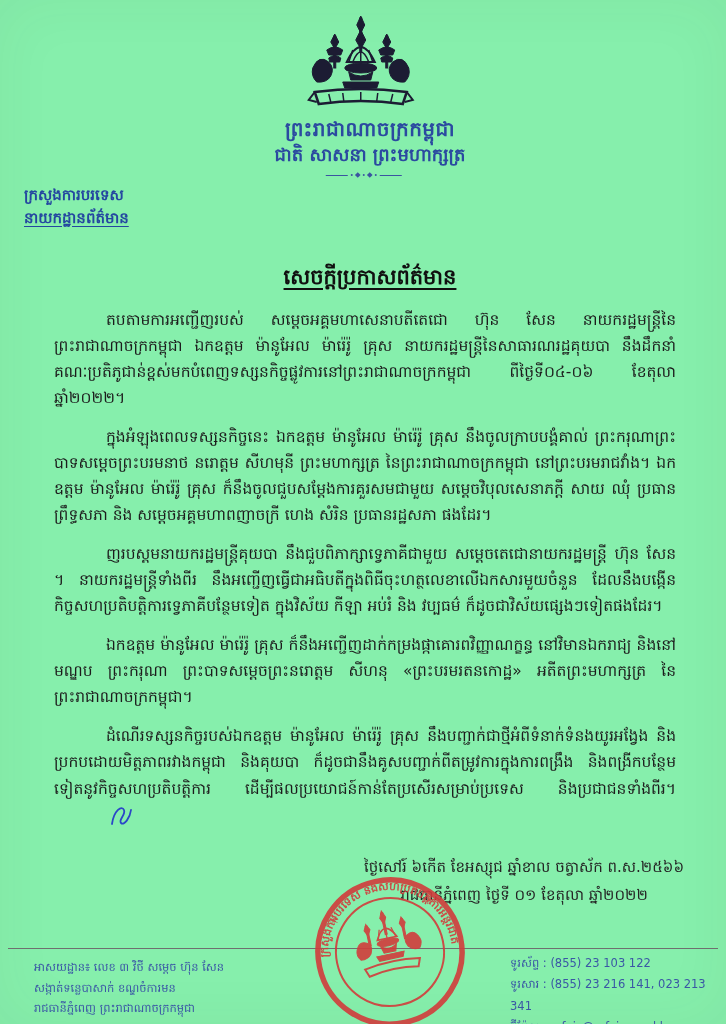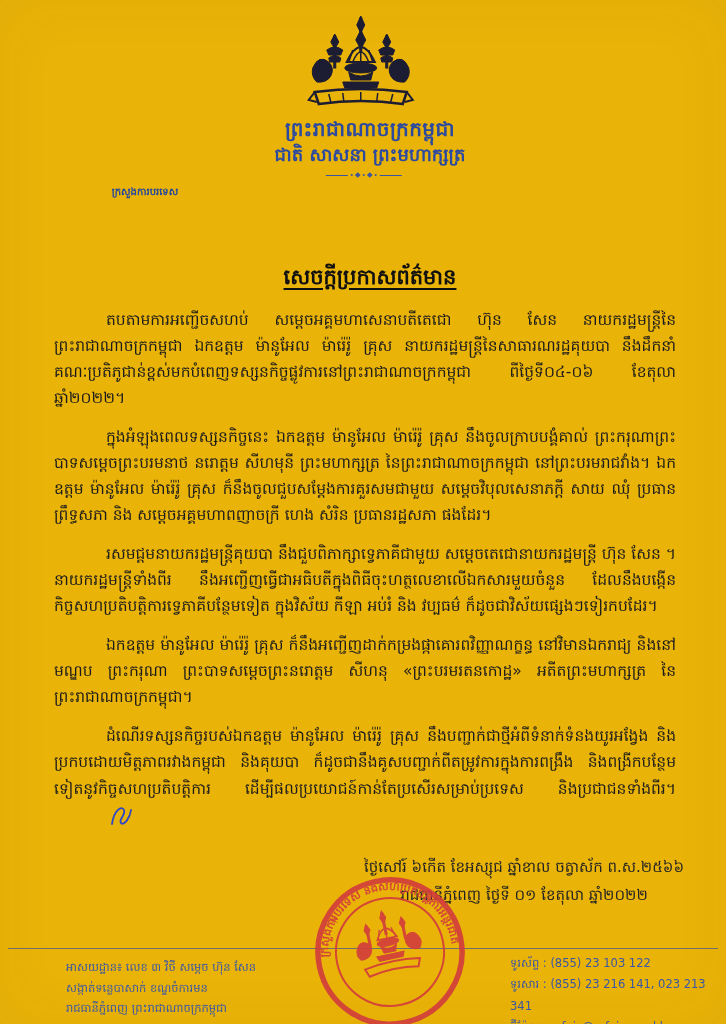--- a/index.html
+++ b/index.html
@@ -1,57 +1,57 @@
 <!DOCTYPE html>
 <html><head>
 <meta charset="utf-8">
 <style>
   html,body{margin:0;padding:0;background:#e8e8e8;}
   .page{
     position:relative;width:726px;height:1024px;margin:0 auto;
-    background:#eab308;overflow:hidden;
+    background:#86efac;overflow:hidden;
     font-family:"DejaVu Sans","Liberation Sans",sans-serif;
     color:#1d1d1d;
     box-shadow:inset 0 0 60px rgba(60,50,40,.05);
   }
   
   .crest{position:absolute;top:16px;left:50%;transform:translateX(-52%);}
   .hdr-kingdom{position:absolute;top:116px;left:0;width:740px;text-align:center;
     color:#2b4aa0;font-weight:bold;font-size:20px;letter-spacing:.5px;}
   .hdr-motto{position:absolute;top:143px;left:0;width:740px;text-align:center;
     color:#2b4aa0;font-weight:bold;font-size:18px;}
   .ornament{position:absolute;top:173px;left:50%;transform:translateX(-49%);
     display:flex;align-items:center;gap:3px;}
   .orn-line{width:22px;height:1px;background:#3b54a0;}
   .orn-d{width:4px;height:4px;background:#3b54a0;transform:rotate(45deg);}
   .orn-dot{width:2px;height:2px;background:#3b54a0;border-radius:50%;}
   
-  .ministry{position:absolute;left:24px;top:184px;width:242px;text-align:center;
-    color:#2447a0;font-weight:bold;font-size:10px;line-height:1.5;}
+  .ministry{position:absolute;left:24px;top:184px;width:242px;text-align:left;
+    color:#2447a0;font-weight:bold;font-size:15px;line-height:1.5;}
   .ministry .u{text-decoration:underline;text-underline-offset:3px;}
   
   .doc-title{position:absolute;top:263px;left:0;width:740px;text-align:center;
     font-size:21px;font-weight:bold;color:#101010;
     text-decoration:underline;text-underline-offset:4px;}
   
   .body{position:absolute;left:54px;top:307px;width:622px;
     font-size:15.5px;line-height:1.68;text-align:justify;color:#1c1c1c;}
   .body p{margin:0 0 13px 0;text-indent:52px;}
   .b{font-weight:normal;}
   .sig{display:inline-block;vertical-align:-7px;margin-left:3px;}
   
   .dateblock{position:absolute;top:854px;left:312px;width:424px;text-align:center;
     font-size:15px;line-height:1.85;color:#242424;z-index:1;}
   
   .stamp{position:absolute;top:872px;left:310px;width:160px;height:160px;
     transform:rotate(-12deg);opacity:.9;z-index:3;}
   
   .footline{position:absolute;top:948px;left:8px;right:8px;height:1px;background:#6f6f6f;z-index:2;}
   .footer-left{position:absolute;left:34px;top:957px;font-size:11.5px;
-    color:#3a57a5;line-height:1.8;z-index:1;margin-left:32px;}
+    color:#3a57a5;line-height:1.8;z-index:1;}
   .footer-right{position:absolute;left:510px;top:953px;font-size:11.5px;
     color:#3a57a5;line-height:1.85;z-index:1;}
 </style>
 </head>
 <body>
 
 <div class="page">
 
   <div class="crest">
     <svg width="112" height="100" viewBox="0 0 112 100">
@@ -96,28 +96,29 @@
       <span class="orn-dot"></span>
       <span class="orn-d"></span>
     <span class="orn-dot"></span>
       <span class="orn-d"></span>
       <span class="orn-dot"></span>
     <span class="orn-line"></span>
   </div>
 
   <div class="ministry">
     <div>ក្រសួងការបរទេស</div>
+    <div class="u">នាយកដ្ឋានព័ត៌មាន</div>
   </div>
 
   <div class="doc-title">សេចក្តីប្រកាសព័ត៌មាន</div>
 
   <div class="body">
-    <p><span>តបតាមការអញ្ជើចសហប់ </span><span class="b">សម្តេចអគ្គមហាសេនាបតីតេជោ ហ៊ុន សែន </span><span>នាយករដ្ឋមន្ត្រីនៃព្រះរាជាណាចក្រកម្ពុជា ឯកឧត្តម </span><span class="b">ម៉ានូអែល ម៉ារ៉េរ៉ូ គ្រុស </span><span>នាយករដ្ឋមន្ត្រីនៃសាធារណរដ្ឋគុយបា នឹងដឹកនាំគណៈប្រតិភូជាន់ខ្ពស់មកបំពេញទស្សនកិច្ចផ្លូវការនៅព្រះរាជាណាចក្រកម្ពុជា ពីថ្ងៃទី០៤-០៦ ខែតុលា ឆ្នាំ២០២២។</span></p>
+    <p><span>តបតាមការអញ្ជើញរបស់ </span><span class="b">សម្តេចអគ្គមហាសេនាបតីតេជោ ហ៊ុន សែន </span><span>នាយករដ្ឋមន្ត្រីនៃព្រះរាជាណាចក្រកម្ពុជា ឯកឧត្តម </span><span class="b">ម៉ានូអែល ម៉ារ៉េរ៉ូ គ្រុស </span><span>នាយករដ្ឋមន្ត្រីនៃសាធារណរដ្ឋគុយបា នឹងដឹកនាំគណៈប្រតិភូជាន់ខ្ពស់មកបំពេញទស្សនកិច្ចផ្លូវការនៅព្រះរាជាណាចក្រកម្ពុជា ពីថ្ងៃទី០៤-០៦ ខែតុលា ឆ្នាំ២០២២។</span></p>
     <p><span>ក្នុងអំឡុងពេលទស្សនកិច្ចនេះ ឯកឧត្តម </span><span class="b">ម៉ានូអែល ម៉ារ៉េរ៉ូ គ្រុស </span><span>នឹងចូលក្រាបបង្គំគាល់ </span><span class="b">ព្រះករុណាព្រះបាទសម្តេចព្រះបរមនាថ នរោត្តម សីហមុនី </span><span>ព្រះមហាក្សត្រ នៃព្រះរាជាណាចក្រកម្ពុជា នៅព្រះបរមរាជវាំង។ ឯកឧត្តម </span><span class="b">ម៉ានូអែល ម៉ារ៉េរ៉ូ គ្រុស </span><span>ក៏នឹងចូលជួបសម្តែងការគួរសមជាមួយ </span><span class="b">សម្តេចវិបុលសេនាភក្តី សាយ ឈុំ </span><span>ប្រធានព្រឹទ្ធសភា និង </span><span class="b">សម្តេចអគ្គមហាពញាចក្រី ហេង សំរិន </span><span>ប្រធានរដ្ឋសភា ផងដែរ។</span></p>
-    <p><span>រសមជ្តមនាយករដ្ឋមន្ត្រីគុយបា នឹងជួបពិភាក្សាទ្វេភាគីជាមួយ </span><span class="b">សម្តេចតេជោនាយករដ្ឋមន្ត្រី ហ៊ុន សែន </span><span>។ នាយករដ្ឋមន្ត្រីទាំងពីរ នឹងអញ្ជើញធ្វើជាអធិបតីក្នុងពិធីចុះហត្ថលេខាលើឯកសារមួយចំនួន ដែលនឹងបង្កើនកិច្ចសហប្រតិបត្តិការទ្វេភាគីបន្ថែមទៀត ក្នុងវិស័យ កីឡា អប់រំ និង វប្បធម៌ ក៏ដូចជាវិស័យផ្សេងៗទៀរកបដែរ។</span></p>
+    <p><span>ញរបស្តមនាយករដ្ឋមន្ត្រីគុយបា នឹងជួបពិភាក្សាទ្វេភាគីជាមួយ </span><span class="b">សម្តេចតេជោនាយករដ្ឋមន្ត្រី ហ៊ុន សែន </span><span>។ នាយករដ្ឋមន្ត្រីទាំងពីរ នឹងអញ្ជើញធ្វើជាអធិបតីក្នុងពិធីចុះហត្ថលេខាលើឯកសារមួយចំនួន ដែលនឹងបង្កើនកិច្ចសហប្រតិបត្តិការទ្វេភាគីបន្ថែមទៀត ក្នុងវិស័យ កីឡា អប់រំ និង វប្បធម៌ ក៏ដូចជាវិស័យផ្សេងៗទៀតផងដែរ។</span></p>
     <p><span>ឯកឧត្តម </span><span class="b">ម៉ានូអែល ម៉ារ៉េរ៉ូ គ្រុស </span><span>ក៏នឹងអញ្ជើញដាក់កម្រងផ្កាគោរពវិញ្ញាណក្ខន្ធ នៅវិមានឯករាជ្យ និងនៅមណ្ឌប </span><span class="b">ព្រះករុណា ព្រះបាទសម្តេចព្រះនរោត្តម សីហនុ «ព្រះបរមរតនកោដ្ឋ» </span><span>អតីតព្រះមហាក្សត្រ នៃព្រះរាជាណាចក្រកម្ពុជា។</span></p>
     <p><span>ដំណើរទស្សនកិច្ចរបស់ឯកឧត្តម </span><span class="b">ម៉ានូអែល ម៉ារ៉េរ៉ូ គ្រុស </span><span>នឹងបញ្ជាក់ជាថ្មីអំពីទំនាក់ទំនងយូរអង្វែង និងប្រកបដោយមិត្តភាពរវាងកម្ពុជា និងគុយបា ក៏ដូចជានឹងគូសបញ្ជាក់ពីតម្រូវការក្នុងការពង្រឹង និងពង្រីកបន្ថែមទៀតនូវកិច្ចសហប្រតិបត្តិការ ដើម្បីផលប្រយោជន៍កាន់តែប្រសើរសម្រាប់ប្រទេស និងប្រជាជនទាំងពីរ។</span><span class="sig"><svg width="24" height="26" viewBox="0 0 24 26">
             <path d="M3 22 C5 8 13 3 15 8 C17 13 9 18 12 21 C15 24 21 16 22 8" fill="none" stroke="#2b46c8" stroke-width="1.8" stroke-linecap="round"></path>
           </svg></span></p>
   </div>
 
   <div class="dateblock">
     <div>ថ្ងៃសៅរ៍ ៦កើត ខែអស្សុជ ឆ្នាំខាល ចត្វាស័ក ព.ស.២៥៦៦</div>
     <div>រាជធានីភ្នំពេញ ថ្ងៃទី ០១ ខែតុលា ឆ្នាំ២០២២</div>
   </div>

